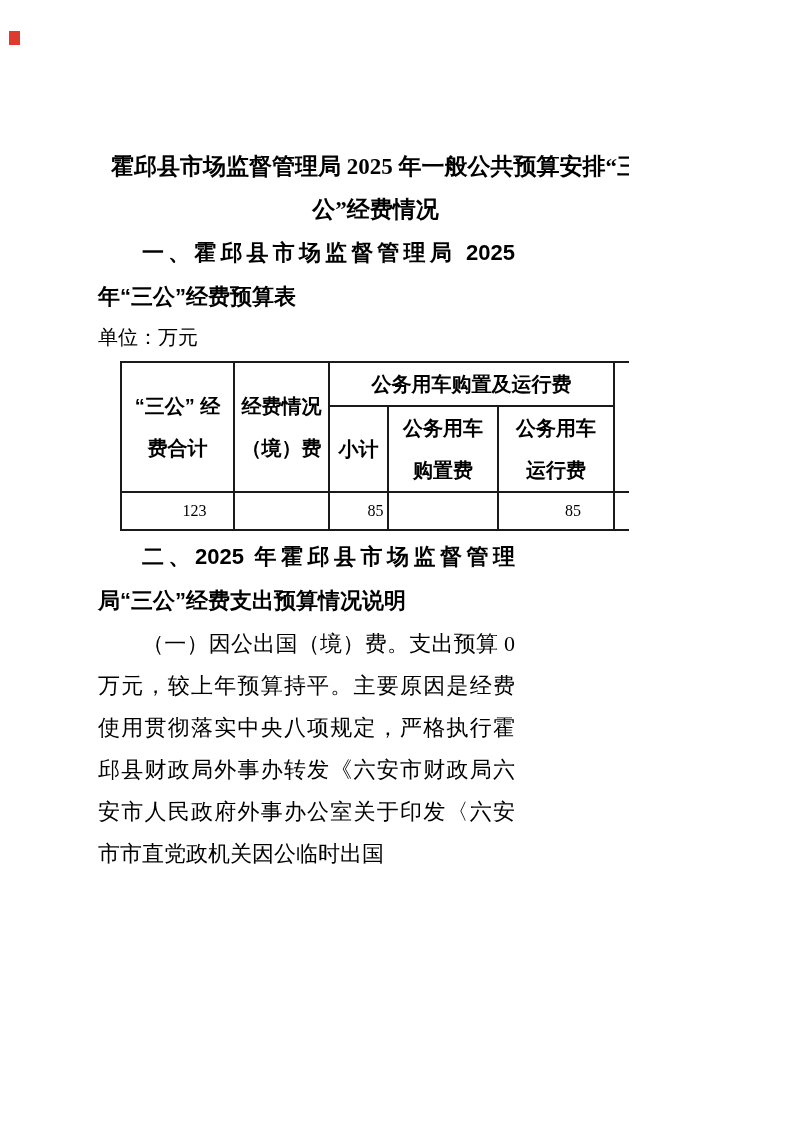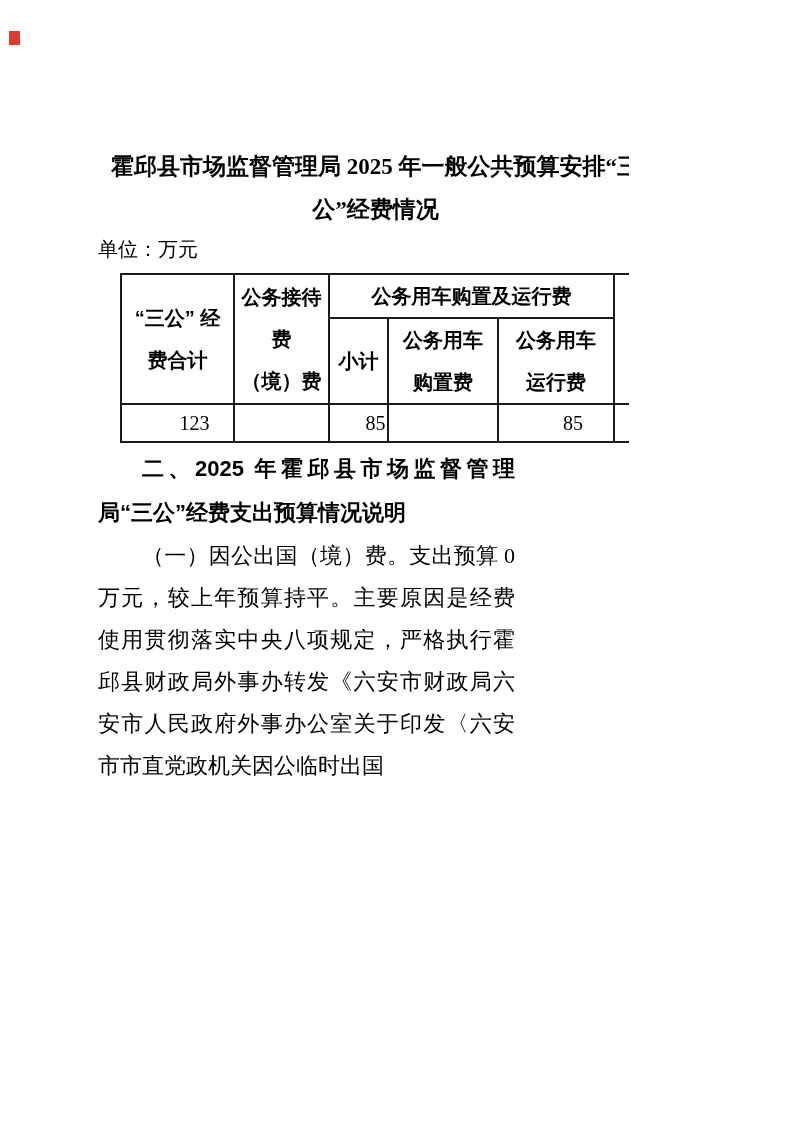--- a/index.html
+++ b/index.html
@@ -40,21 +40,21 @@
     padding:0;text-align:center;vertical-align:middle;
     overflow:hidden;
   }
   .budget-table th{
     font-family:"Liberation Sans",sans-serif;
     font-weight:600;font-size:20px;line-height:42px;
     white-space:pre-line;
   }
   .budget-table td{
     font-family:"Liberation Serif",serif;
-    font-size:20px;line-height:36px;padding-left:34px;
+    font-size:16px;line-height:36px;padding-left:34px;
   }
   tr.group-row{height:44px;}
   tr.sub-row{height:86px;}
   tr.data-row{height:37px;}
   .para{
     margin:0;padding-right:16px;
     font-size:22px;line-height:42px;
     text-indent:2em;text-align:justify;
   }
   .para-1{margin-top:7px;}
@@ -68,37 +68,38 @@
 </head>
 <body>
 
 <div class="page">
   <div class="marker"></div>
 
   <div class="content">
 
     <div class="doc-title">霍邱县市场监督管理局 2025 年一般公共预算安排“三公”经费情况</div>
 
+    <p class="heading sec-1">一、霍邱县市场监督管理局 2025 年“三公”经费预算表</p>
 
     <div class="unit">单位：万元</div>
 
     <table class="budget-table">
       <colgroup>
         <col style="width:113px">
           <col style="width:95px">
           <col style="width:59px">
         <col style="width:110px">
           <col style="width:116px">
           <col style="width:92px">
       </colgroup>
       <tbody>
         <tr class="group-row">
           <th rowspan="2">“三公” 经
 费合计</th>
-          <th rowspan="2">公务接待费
+          <th rowspan="2">经费情况
 （境）费</th>
           <th colspan="3">公务用车购置及运行费</th>
           <th rowspan="2">公务
 接待费</th>
         </tr>
         <tr class="sub-row">
           <th>小计</th>
           <th>公务用车
 购置费</th>
           <th>公务用车

